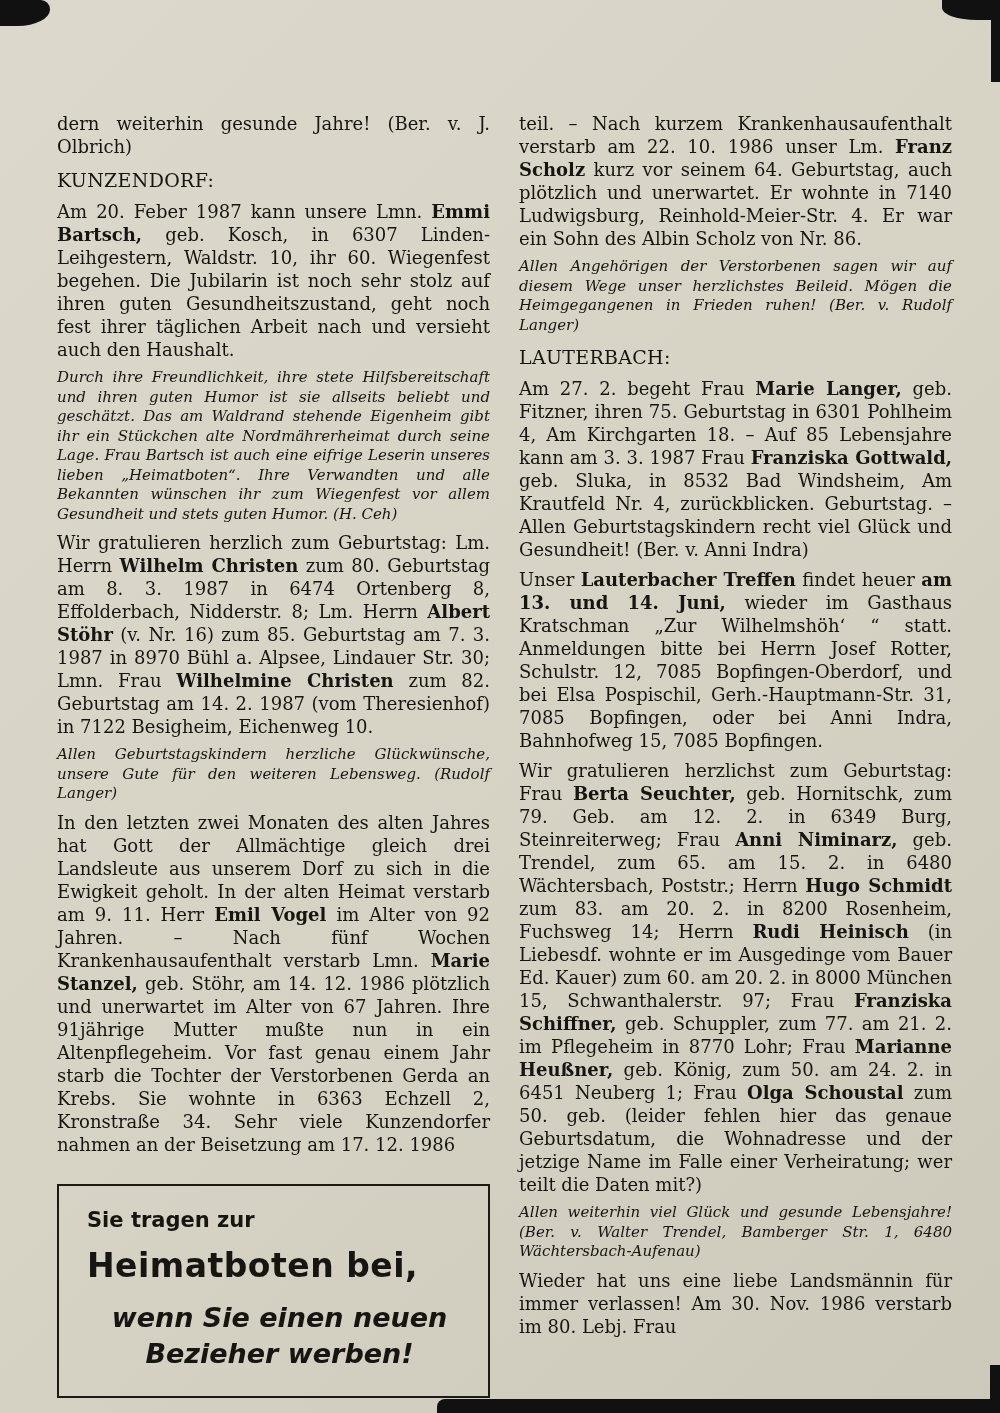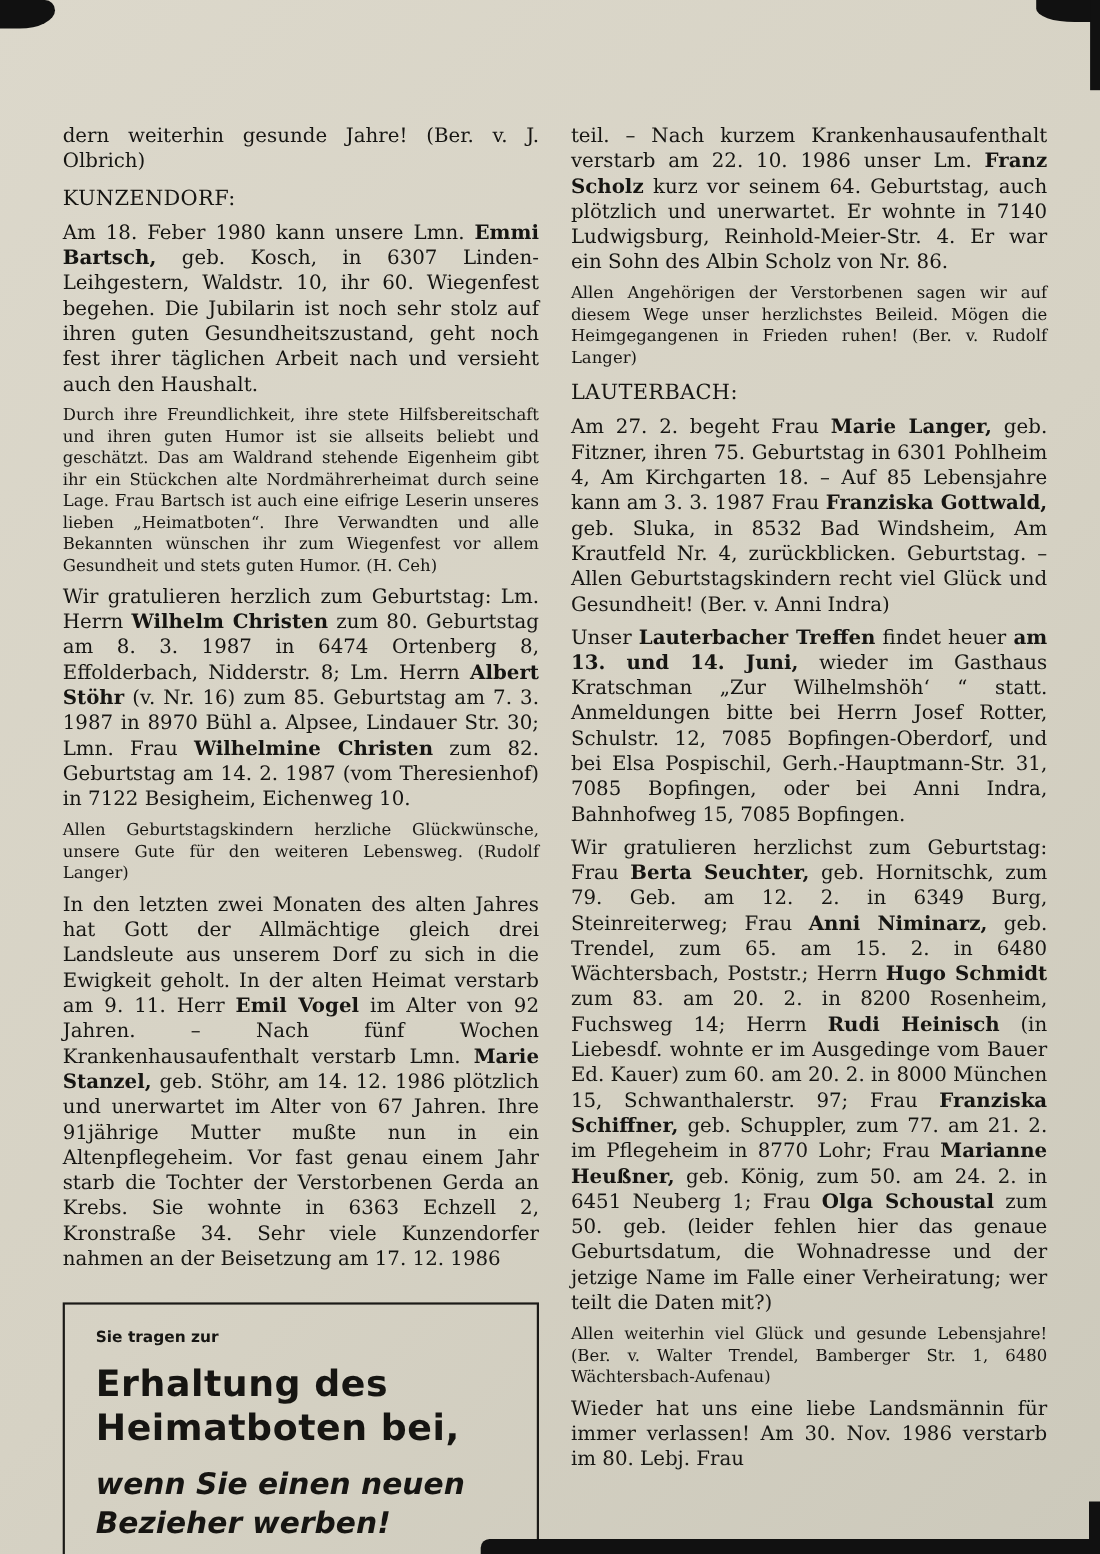--- a/index.html
+++ b/index.html
@@ -16,65 +16,64 @@
   .content{
     position:absolute;left:57px;top:112px;width:895px;
     display:flex;gap:29px;
   }
   .col{width:433px;}
   .para{
     margin:0 0 7px 0;
     font-size:18px;line-height:23px;
     text-align:justify;
   }
-  .para.small{font-size:15px;line-height:19.5px;}
+  .para.small{font-size:15px;line-height:19.5px;font-style:italic;}
   .heading{
     font-size:19px;line-height:23px;font-weight:normal;
     margin:11px 0 8px 0;letter-spacing:0.3px;
   }
   .bold{font-weight:bold;}
   #col-left > .para:first-child, #col-right > .para:first-child{margin-top:0;}
 
   .ad-box{
     margin-top:28px;
     border:2px solid #1b1a17;
     padding:22px 16px 24px 28px;
     background:transparent;
     font-family:"DejaVu Sans", sans-serif;
   }
-  .ad-l1{font-weight:bold;font-size:14px;margin-bottom:14px;}
+  .ad-l1{font-weight:bold;font-size:21px;margin-bottom:14px;}
   .ad-l2{font-weight:bold;font-size:33px;line-height:40px;letter-spacing:0.5px;}
-  .ad-l4{font-weight:bold;font-style:italic;font-size:27px;line-height:36px;text-align:left;}
+  .ad-l4{font-weight:bold;font-style:italic;font-size:27px;line-height:36px;text-align:center;}
   .ad-l4.first{margin-top:14px;}
 
   
   .artifact{position:absolute;background:#111;}
   .artifact-tl{top:0;left:0;width:50px;height:26px;border-radius:0 10px 70% 0;}
   .artifact-tr{top:0;right:0;width:58px;height:20px;border-radius:0 0 0 60%;}
   .artifact-right-top{top:0;right:0;width:9px;height:82px;}
   .artifact-bottom{bottom:0;left:437px;right:0;height:14px;border-radius:8px 0 0 0;}
   .artifact-br{bottom:0;right:0;width:10px;height:48px;}
 </style>
 </head>
 <body>
 
 <div class="content">
   <div class="col">
     <div id="col-left">
         <p class="para"><span>dern weiterhin gesunde Jahre! (Ber. v. J. Olbrich)</span></p>
         <div class="heading">KUNZENDORF:</div>
-        <p class="para"><span>Am 18. Feber 1980 kann unsere Lmn. </span><span class="bold">Emmi Bartsch,</span><span> geb. Kosch, in 6307 Linden-Leihgestern, Waldstr. 10, ihr 60. Wiegenfest begehen. Die Jubilarin ist noch sehr stolz auf ihren guten Gesundheitszustand, geht noch fest ihrer täglichen Arbeit nach und versieht auch den Haushalt.</span></p>
+        <p class="para"><span>Am 20. Feber 1987 kann unsere Lmn. </span><span class="bold">Emmi Bartsch,</span><span> geb. Kosch, in 6307 Linden-Leihgestern, Waldstr. 10, ihr 60. Wiegenfest begehen. Die Jubilarin ist noch sehr stolz auf ihren guten Gesundheitszustand, geht noch fest ihrer täglichen Arbeit nach und versieht auch den Haushalt.</span></p>
         <p class="para small"><span>Durch ihre Freundlichkeit, ihre stete Hilfsbereitschaft und ihren guten Humor ist sie allseits beliebt und geschätzt. Das am Waldrand stehende Eigenheim gibt ihr ein Stückchen alte Nordmährerheimat durch seine Lage. Frau Bartsch ist auch eine eifrige Leserin unseres lieben „Heimatboten“. Ihre Verwandten und alle Bekannten wünschen ihr zum Wiegenfest vor allem Gesundheit und stets guten Humor. (H. Ceh)</span></p>
         <p class="para"><span>Wir gratulieren herzlich zum Geburtstag: Lm. Herrn </span><span class="bold">Wilhelm Christen</span><span> zum 80. Geburtstag am 8. 3. 1987 in 6474 Ortenberg 8, Effolderbach, Nidderstr. 8; Lm. Herrn </span><span class="bold">Albert Stöhr</span><span> (v. Nr. 16) zum 85. Geburtstag am 7. 3. 1987 in 8970 Bühl a. Alpsee, Lindauer Str. 30; Lmn. Frau </span><span class="bold">Wilhelmine Christen</span><span> zum 82. Geburtstag am 14. 2. 1987 (vom Theresienhof) in 7122 Besigheim, Eichenweg 10.</span></p>
         <p class="para small"><span>Allen Geburtstagskindern herzliche Glückwünsche, unsere Gute für den weiteren Lebensweg. (Rudolf Langer)</span></p>
         <p class="para"><span>In den letzten zwei Monaten des alten Jahres hat Gott der Allmächtige gleich drei Landsleute aus unserem Dorf zu sich in die Ewigkeit geholt. In der alten Heimat verstarb am 9. 11. Herr </span><span class="bold">Emil Vogel</span><span> im Alter von 92 Jahren. – Nach fünf Wochen Krankenhausaufenthalt verstarb Lmn. </span><span class="bold">Marie Stanzel,</span><span> geb. Stöhr, am 14. 12. 1986 plötzlich und unerwartet im Alter von 67 Jahren. Ihre 91jährige Mutter mußte nun in ein Altenpflegeheim. Vor fast genau einem Jahr starb die Tochter der Verstorbenen Gerda an Krebs. Sie wohnte in 6363 Echzell 2, Kronstraße 34. Sehr viele Kunzendorfer nahmen an der Beisetzung am 17. 12. 1986</span></p>
       </div>
     <div class="ad-box">
       <div class="ad-l1">Sie tragen zur</div>
-      <div class="ad-l2">Erhaltung des</div>
       <div class="ad-l2">Heimatboten bei,</div>
       <div class="ad-l4 first">wenn Sie einen neuen</div>
       <div class="ad-l4">Bezieher werben!</div>
     </div>
 
   </div>
   <div class="col">
     <div id="col-right">
         <p class="para"><span>teil. – Nach kurzem Krankenhausaufenthalt verstarb am 22. 10. 1986 unser Lm. </span><span class="bold">Franz Scholz</span><span> kurz vor seinem 64. Geburtstag, auch plötzlich und unerwartet. Er wohnte in 7140 Ludwigsburg, Reinhold-Meier-Str. 4. Er war ein Sohn des Albin Scholz von Nr. 86.</span></p>
         <p class="para small"><span>Allen Angehörigen der Verstorbenen sagen wir auf diesem Wege unser herzlichstes Beileid. Mögen die Heimgegangenen in Frieden ruhen! (Ber. v. Rudolf Langer)</span></p>

